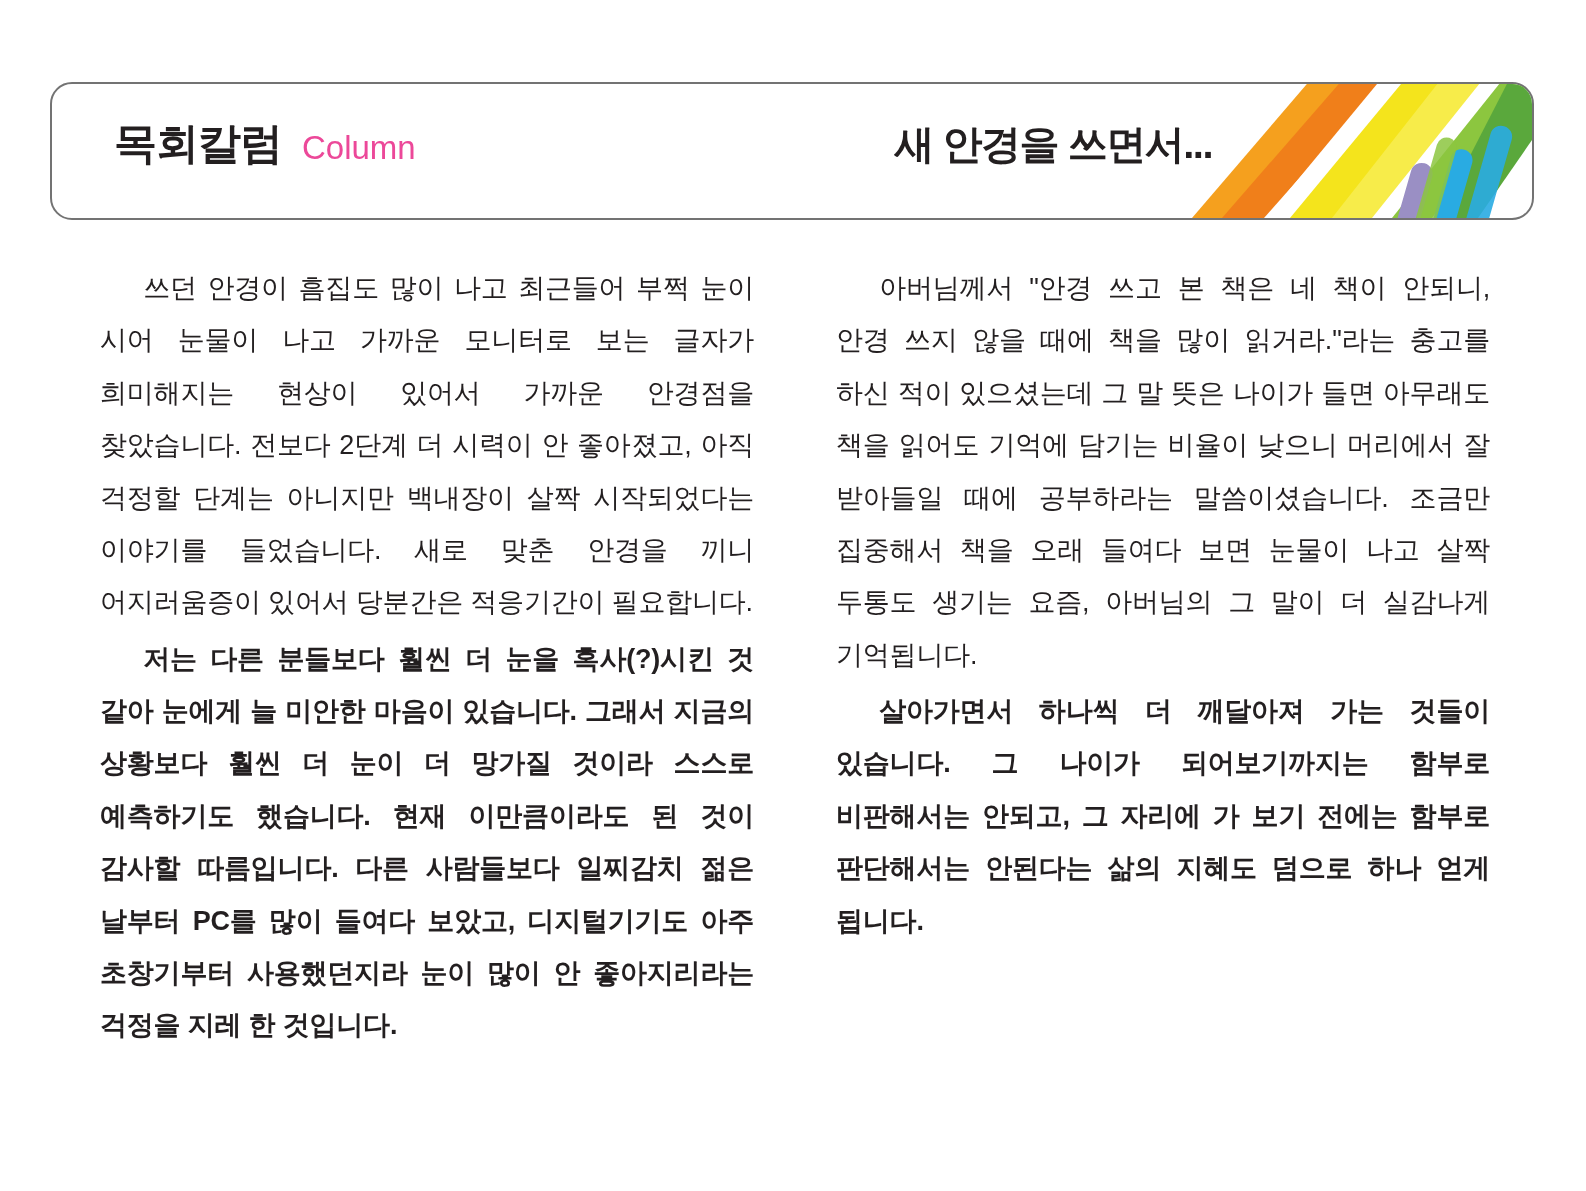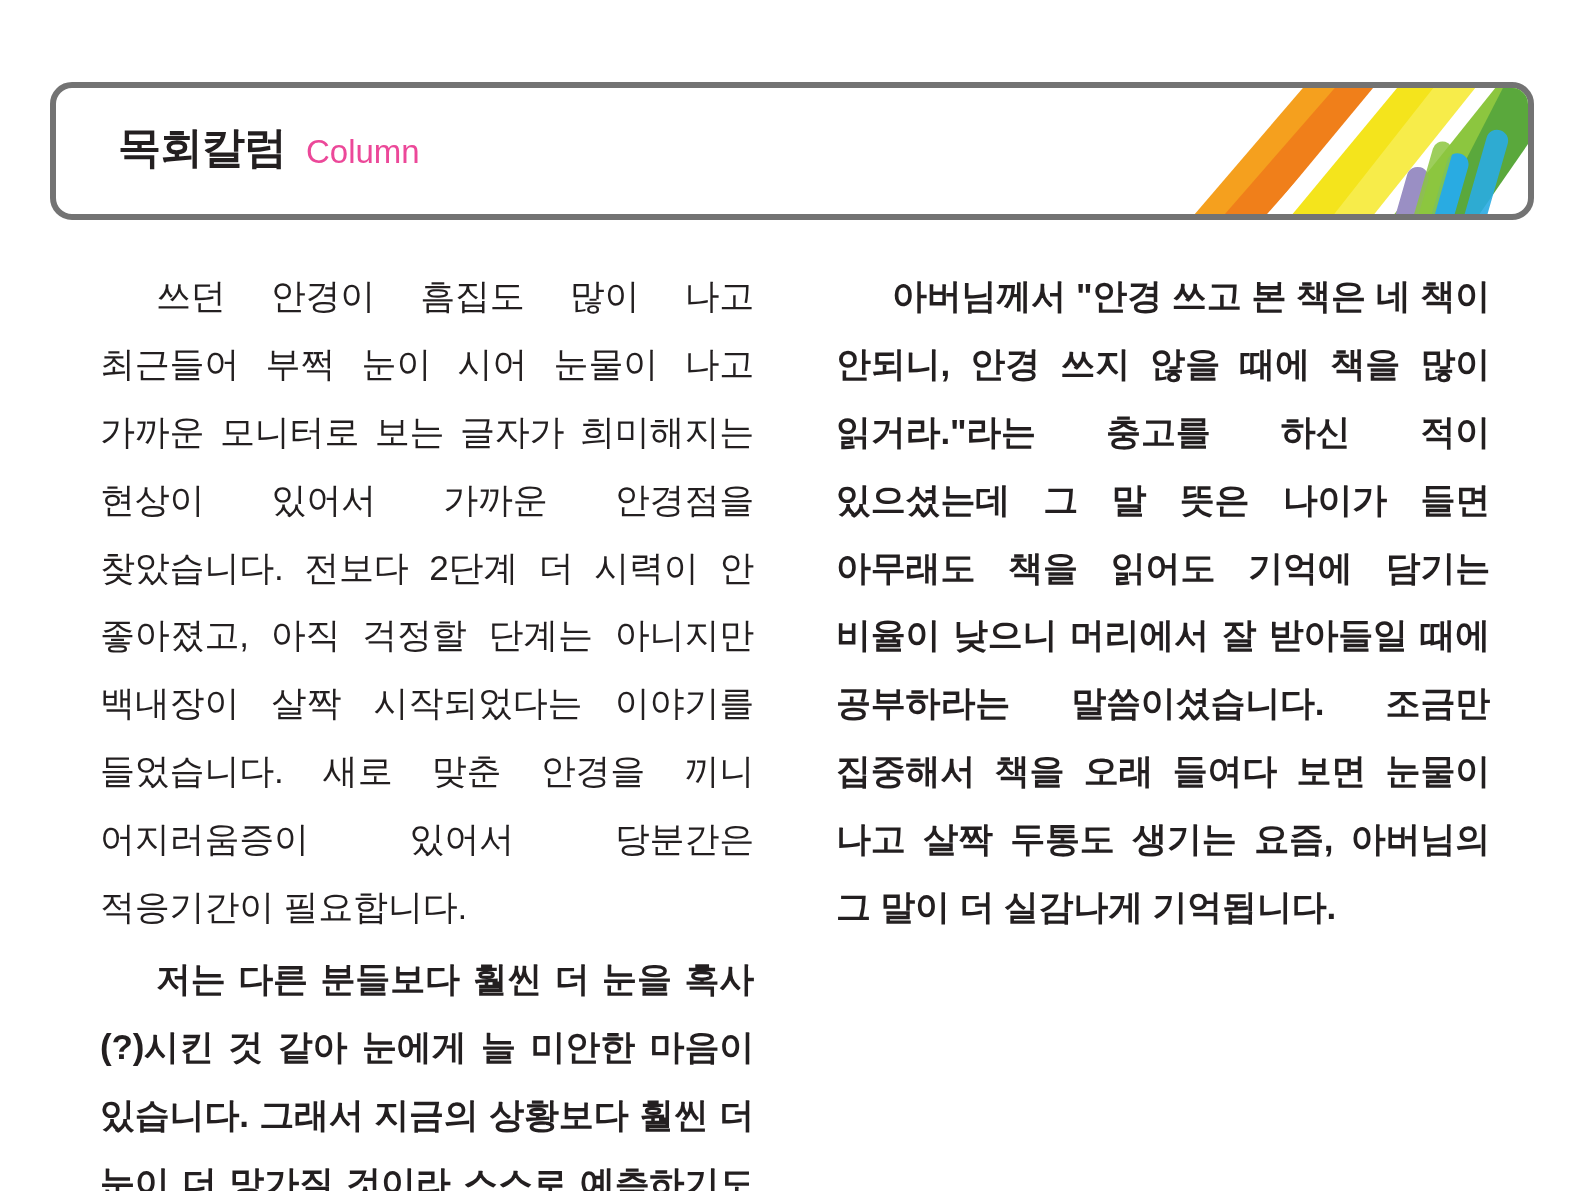--- a/index.html
+++ b/index.html
@@ -16,21 +16,21 @@
     overflow: hidden;
   }
 
   
   .header-banner {
     position: absolute;
     left: 50px;
     top: 82px;
     width: 1484px;
     height: 138px;
-    border: 6px solid #737373;
+    border: 2px solid #737373;
     border-radius: 22px;
     box-sizing: border-box;
     overflow: hidden;
     background: #ffffff;
     padding-left: 7px;
   }
   .header-title-ko {
     position: absolute;
     left: 62px;
     top: 38px;
@@ -76,38 +76,39 @@
     left: 100px;
     top: 262px;
     width: 1390px;
     display: flex;
     gap: 82px;
   }
   .col {
     width: 654px;
   }
   .para {
-    font-size: 35px;
+    font-size: 27px;
     line-height: 1.94;
     text-align: justify;
     text-justify: inter-character;
     text-indent: 1.6em;
     margin: 0 0 4px 0;
     letter-spacing: -0.2px;
     word-break: keep-all;
   }
   .para:last-child { margin-bottom: 0; font-weight: bold; }
 </style>
 </head>
 <body>
 
 <div class="header-banner">
 
   <div class="header-title-ko">목회칼럼</div>
   <div class="header-title-en">Column</div>
+  <div class="header-article-title">새 안경을 쓰면서...</div>
 
   <div class="ribbon-art">
     <svg width="340" height="134" viewBox="0 0 340 134" xmlns="http://www.w3.org/2000/svg">
       <g>
 
         <polygon points="0,134 60,134 180,-6 120,-6" fill="#f5a01e"></polygon>
         <polygon points="30,134 72,134 196,-6 152,-6" fill="#f07f1a"></polygon>
 
         <polygon points="96,134 150,134 262,-6 208,-6" fill="#f4e41c"></polygon>
         <polygon points="140,134 196,134 306,-6 250,-6" fill="#f7ec4a"></polygon>
@@ -127,14 +128,15 @@
   </div>
 </div>
 
 <div class="columns">
   <div class="col">
     <p class="para">쓰던 안경이 흠집도 많이 나고 최근들어 부쩍 눈이 시어 눈물이 나고 가까운 모니터로 보는 글자가 희미해지는 현상이 있어서 가까운 안경점을 찾았습니다. 전보다 2단계 더 시력이 안 좋아졌고, 아직 걱정할 단계는 아니지만 백내장이 살짝 시작되었다는 이야기를 들었습니다. 새로 맞춘 안경을 끼니 어지러움증이 있어서 당분간은 적응기간이 필요합니다.</p>
     <p class="para">저는 다른 분들보다 훨씬 더 눈을 혹사(?)시킨 것 같아 눈에게 늘 미안한 마음이 있습니다. 그래서 지금의 상황보다 훨씬 더 눈이 더 망가질 것이라 스스로 예측하기도 했습니다. 현재 이만큼이라도 된 것이 감사할 따름입니다. 다른 사람들보다 일찌감치 젊은 날부터 PC를 많이 들여다 보았고, 디지털기기도 아주 초창기부터 사용했던지라 눈이 많이 안 좋아지리라는 걱정을 지레 한 것입니다.</p>
   </div>
   <div class="col">
     <p class="para">아버님께서 "안경 쓰고 본 책은 네 책이 안되니, 안경 쓰지 않을 때에 책을 많이 읽거라."라는 충고를 하신 적이 있으셨는데 그 말 뜻은 나이가 들면 아무래도 책을 읽어도 기억에 담기는 비율이 낮으니 머리에서 잘 받아들일 때에 공부하라는 말씀이셨습니다. 조금만 집중해서 책을 오래 들여다 보면 눈물이 나고 살짝 두통도 생기는 요즘, 아버님의 그 말이 더 실감나게 기억됩니다.</p>
+    <p class="para">살아가면서 하나씩 더 깨달아져 가는 것들이 있습니다. 그 나이가 되어보기까지는 함부로 비판해서는 안되고, 그 자리에 가 보기 전에는 함부로 판단해서는 안된다는 삶의 지혜도 덤으로 하나 얻게 됩니다.</p>
   </div>
 </div>
 
 </body></html>

